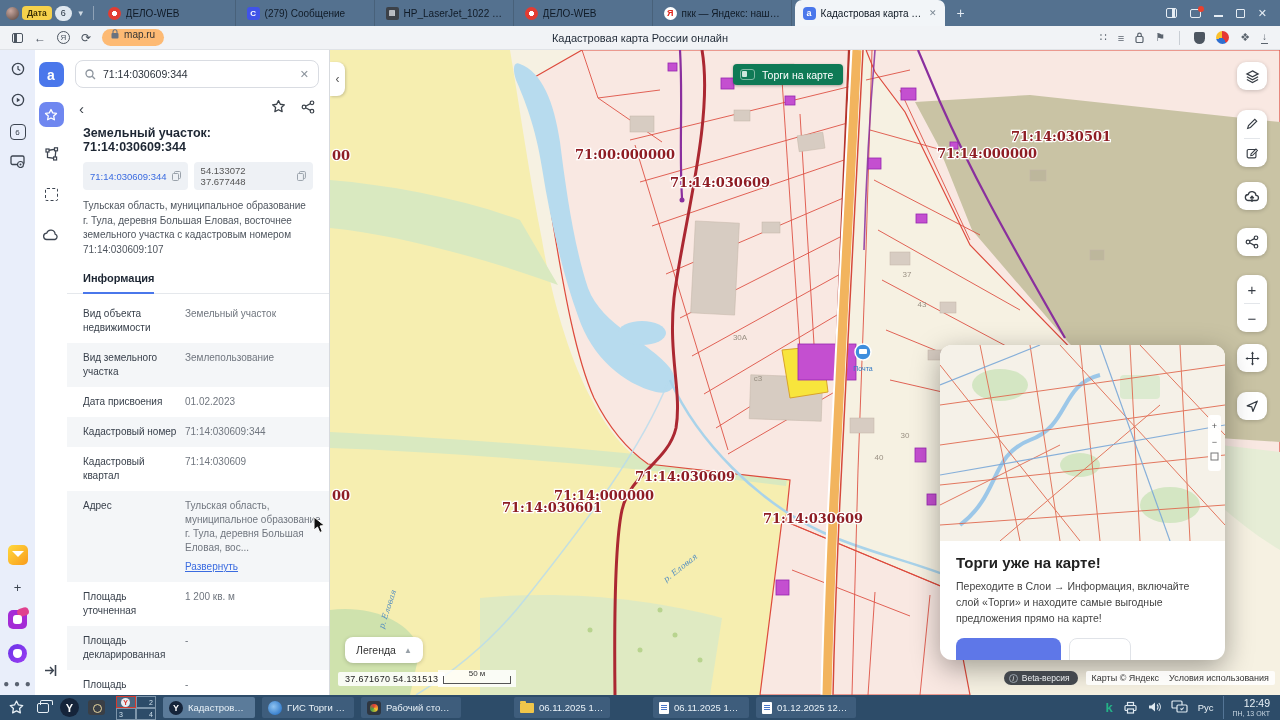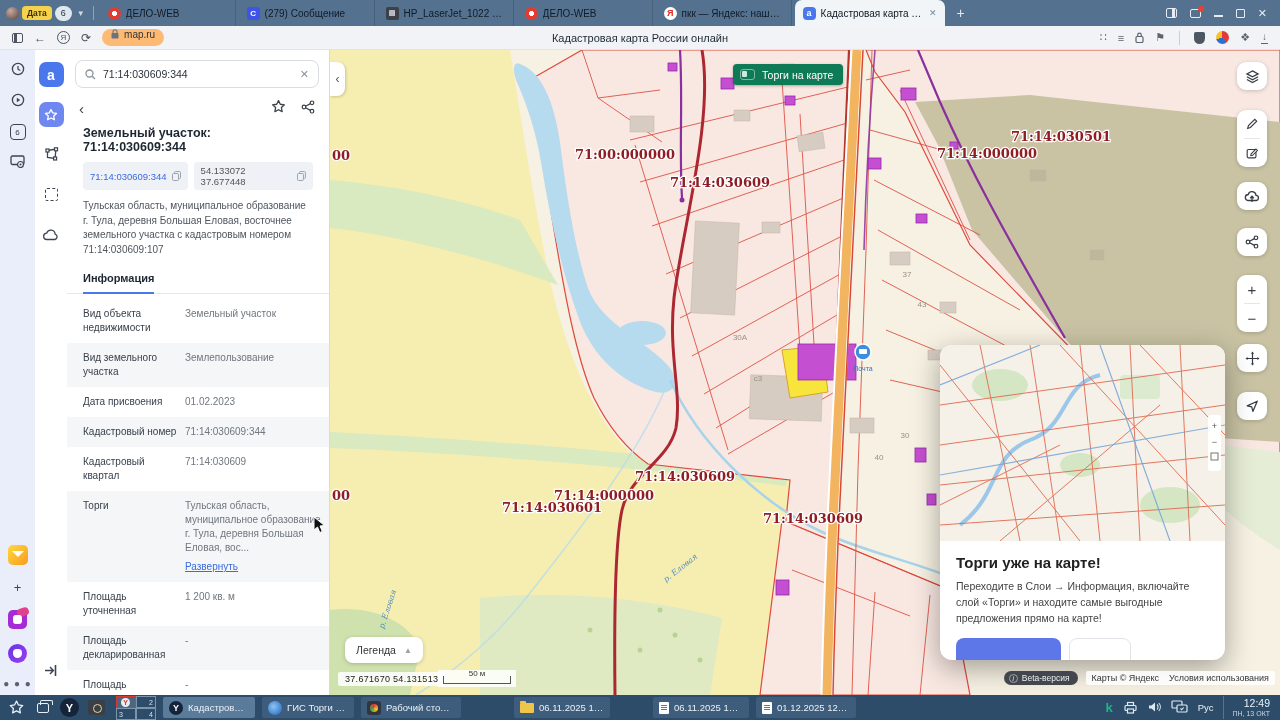--- a/index.html
+++ b/index.html
@@ -356,21 +356,21 @@
             </div>
           <div class="irow">
               <span class="ilabel">Кадастровый номер</span>
               <span class="ival">71:14:030609:344</span>
             </div>
           <div class="irow">
               <span class="ilabel">Кадастровый квартал</span>
               <span class="ival">71:14:030609</span>
             </div>
           <div class="irow">
-            <span class="ilabel">Торги</span>
+            <span class="ilabel">Адрес</span>
             <span class="ival"><span>Тульская область, муниципальное образование г. Тула, деревня Большая Еловая, вос...</span><br>
               <a class="ilink">Развернуть</a>
             </span>
           </div>
           <div class="irow">
               <span class="ilabel">Площадь уточненная</span>
               <span class="ival">1 200 кв. м</span>
             </div>
           <div class="irow">
               <span class="ilabel">Площадь декларированная</span>

